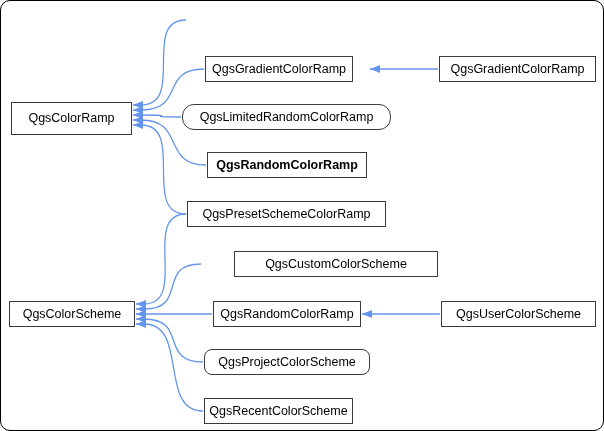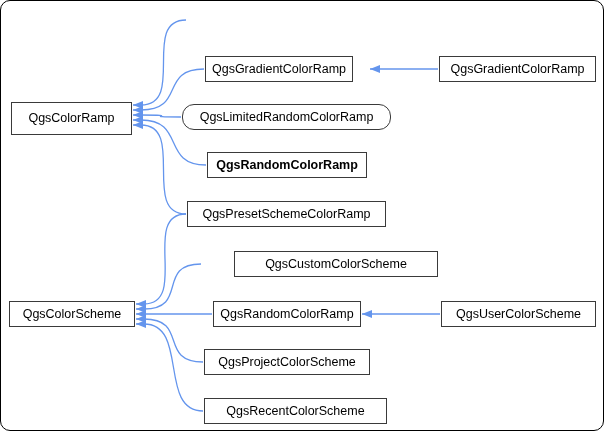--- a/index.html
+++ b/index.html
@@ -72,15 +72,15 @@
     <div class="node" style="left: 204px; top: 55px; width: 148px; height: 26px;">QgsGradientColorRamp</div>
     <div class="node" style="left: 438px; top: 55px; width: 157px; height: 26px;">QgsGradientColorRamp</div>
     <div class="node" style="left: 10px; top: 101px; width: 121px; height: 33px;">QgsColorRamp</div>
     <div class="node" style="left: 181px; top: 103px; width: 209px; height: 26px; border-radius: 12px;">QgsLimitedRandomColorRamp</div>
     <div class="node" style="left: 206px; top: 151px; width: 160px; height: 26px; font-weight: bold;">QgsRandomColorRamp</div>
     <div class="node" style="left: 186px; top: 200px; width: 199px; height: 26px;">QgsPresetSchemeColorRamp</div>
     <div class="node" style="left: 201px; top: 250px; width: 204px; height: 26px; margin-left: 32px;">QgsCustomColorScheme</div>
     <div class="node" style="left: 8px; top: 300px; width: 126px; height: 26px;">QgsColorScheme</div>
     <div class="node" style="left: 212px; top: 300px; width: 148px; height: 26px;">QgsRandomColorRamp</div>
     <div class="node" style="left: 440px; top: 300px; width: 155px; height: 26px;">QgsUserColorScheme</div>
-    <div class="node" style="left: 203px; top: 348px; width: 166px; height: 26px;">QgsProjectColorScheme</div>
-    <div class="node" style="left: 203px; top: 397px; width: 183px; height: 26px;">QgsRecentColorScheme</div>
+    <div class="node" style="left: 203px; top: 348px; width: 166px; height: 26px; border-radius: 8px;">QgsProjectColorScheme</div>
+    <div class="node" style="left: 203px; top: 397px; width: 149px; height: 26px;">QgsRecentColorScheme</div>
   </div>
 
 </body></html>

